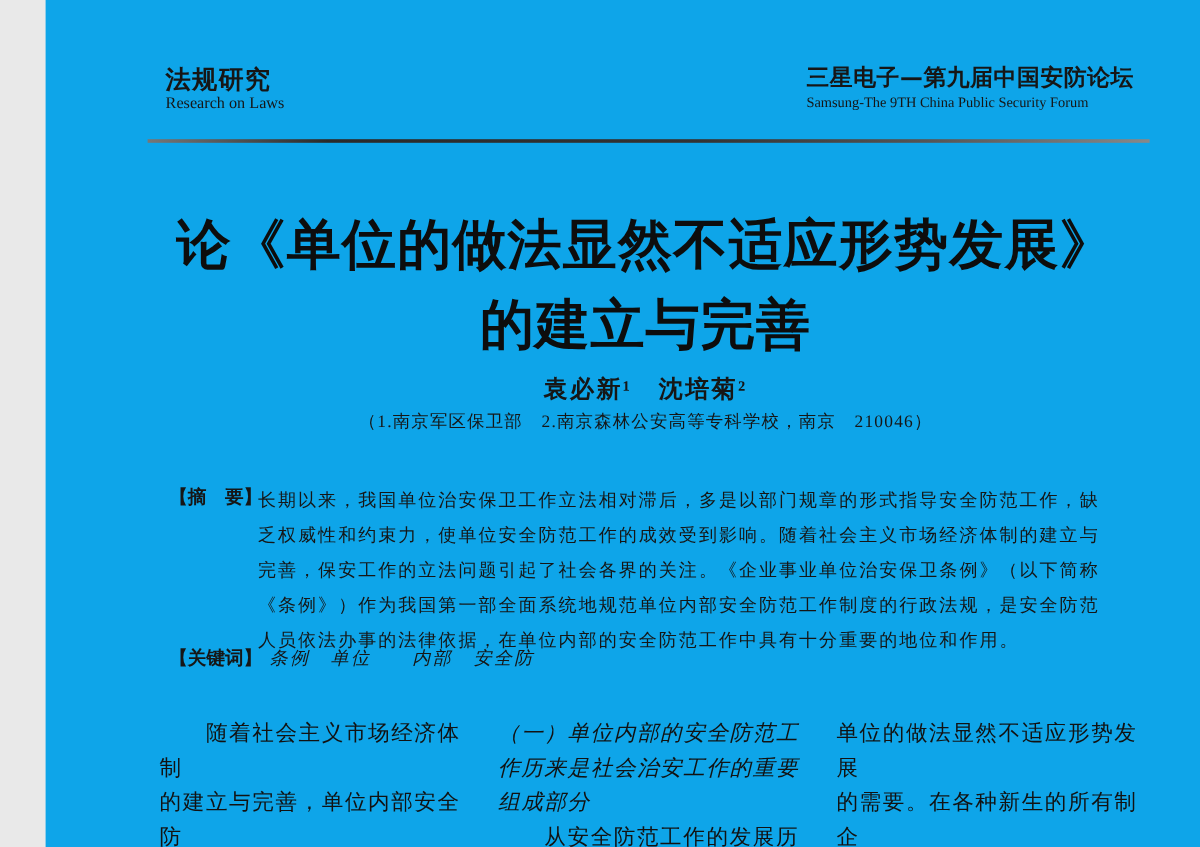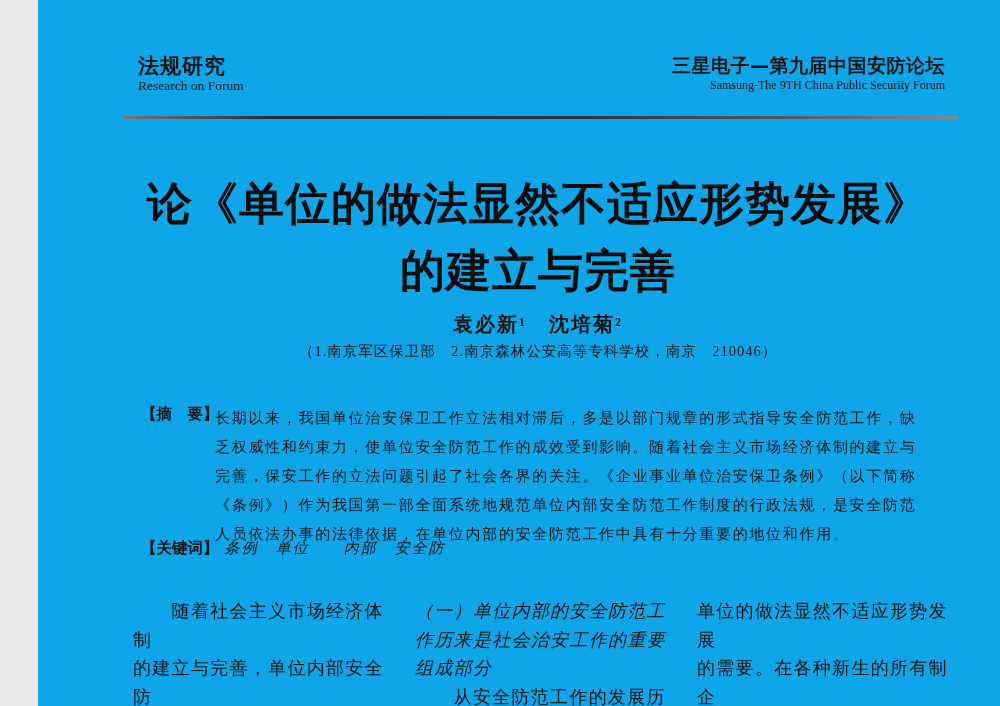--- a/index.html
+++ b/index.html
@@ -27,21 +27,21 @@
     font-family: "DejaVu Sans", "Liberation Sans", sans-serif;
     font-weight: bold;
     font-size: 21px;
     letter-spacing: 1px;
     line-height: 24px;
   }
   .header-left .en {
     font-size: 13.5px;
     line-height: 16px;
   }
-  .header-right { text-align: right; }
+  .header-right { text-align: left; }
   .header-right .cn {
     font-family: "DejaVu Sans", "Liberation Sans", sans-serif;
     font-weight: bold;
     font-size: 19px;
     letter-spacing: 0.5px;
     line-height: 23px;
   }
   .header-right .en {
     font-size: 12px;
     line-height: 16px;
@@ -144,21 +144,21 @@
   }
 </style>
 </head>
 <body>
 
 <div class="page">
 
   <div class="header">
     <div class="header-left">
       <div class="cn">法规研究</div>
-      <div class="en">Research on Forum</div>
+      <div class="en">Research on Laws</div>
     </div>
     <div class="header-right">
       <div class="cn">三星电子—第九届中国安防论坛</div>
       <div class="en">Samsung-The 9TH China Public Security Forum</div>
     </div>
   </div>
 
   <div class="header-rule"></div>
 
   <div class="title-block">

